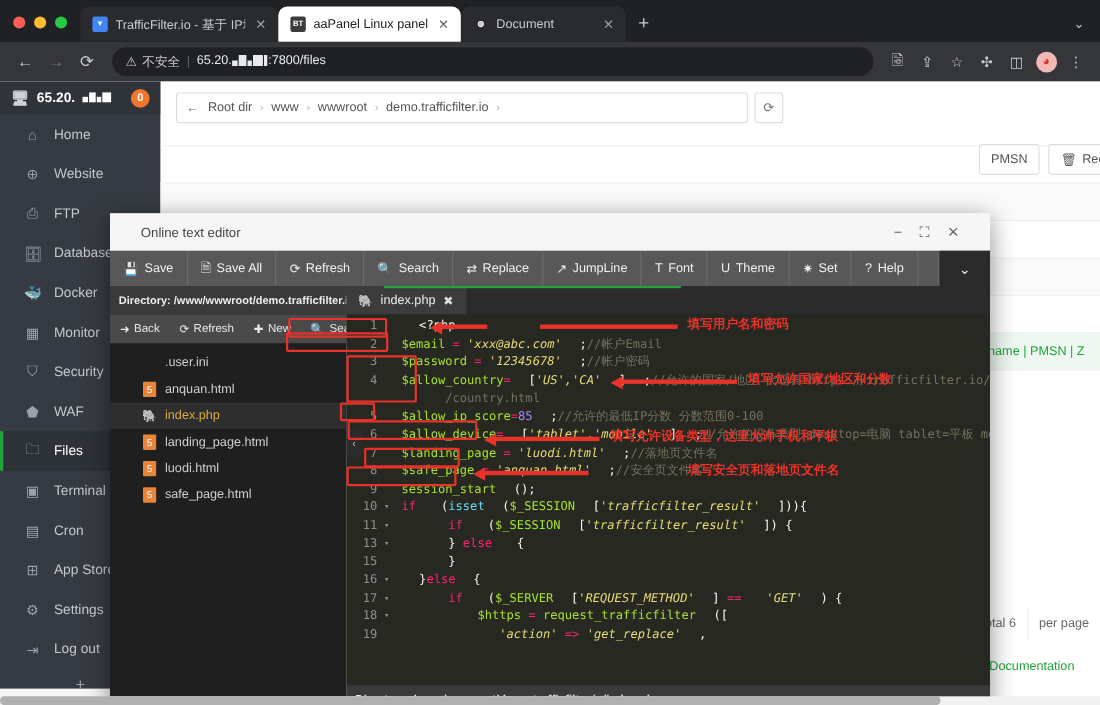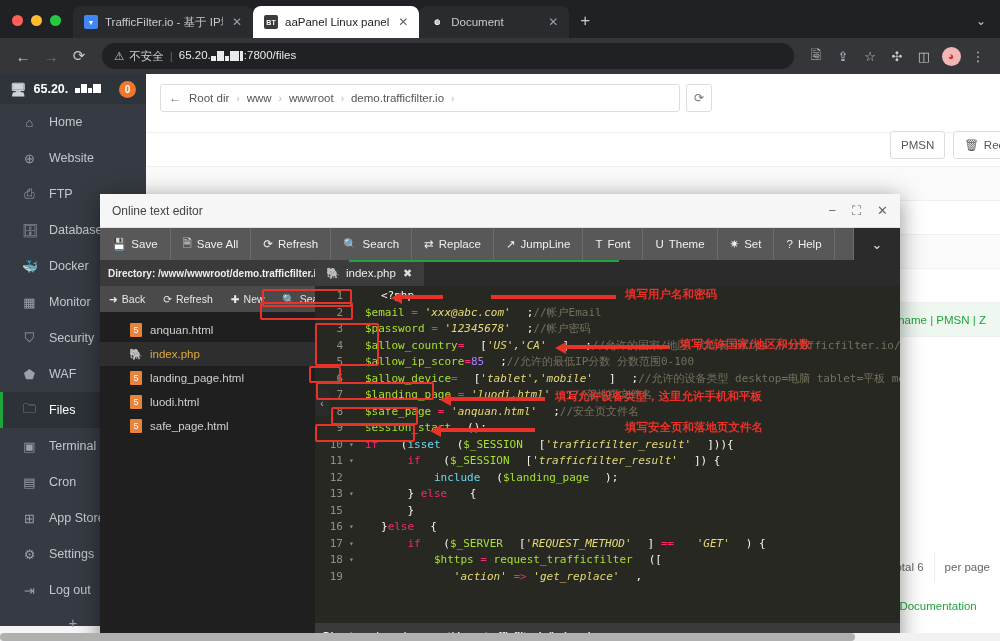--- a/index.html
+++ b/index.html
@@ -123,21 +123,21 @@
             display:flex; align-items:center; justify-content:center; gap:22px;
             font-size:11.5px; color:#888; }
   .footer a { color:#20a53a; text-decoration:none; }
 
   
   .editor {
     position:absolute; left:100px; top:120px; width:800px; height:455px;
     background:#ffffff; box-shadow:0 4px 22px rgba(0,0,0,.45);
   }
   .ed-title { height:34px; background:#f6f6f6; display:flex; align-items:center;
-              padding:0 12px; font-size:12px; color:#444;
+              padding:0 28px; font-size:12px; color:#444;
               border-bottom:1px solid #e4e4e4; }
   .ed-wins { margin-left:auto; display:flex; align-items:center; gap:16px;
              color:#666; font-size:13px; }
 
   .ed-tools { height:32px; background:#585858; display:flex; align-items:stretch;
               color:#f0f0f0; font-size:11.5px; }
   .ed-tool { display:flex; align-items:center; gap:5px; padding:0 12px;
              border-right:1px solid #6b6b6b; }
   .ed-tools .spacer { flex:1; border-right:1px solid #6b6b6b; }
   .ed-chev { width:46px; background:#2b2b2b; display:flex; align-items:center;
@@ -487,20 +487,24 @@
               <span>New</span>
             </div>
             <div class="ed-ltool">
               <span>🔍</span>
               <span>Search</span>
             </div>
           </div>
 
           <div class="ed-files">
             <div class="ed-file">
+              <span class="f-ico f-none"></span>
+              <span>.user.ini</span>
+            </div>
+            <div class="ed-file">
               <span class="f-ico f-html">5</span>
               <span>anquan.html</span>
             </div>
             <div class="ed-file sel">
               <span class="f-ico f-php">🐘</span>
               <span>index.php</span>
             </div>
             <div class="ed-file">
               <span class="f-ico f-html">5</span>
               <span>landing_page.html</span>
@@ -527,28 +531,28 @@
 
           <div class="topline"></div>
           <div class="ed-collapse">‹</div>
           <div class="v-scroll"></div>
 
           <div class="code" id="code-area">
               <div class="cl"><span class="gut">1</span><span class="fold"></span><span class="txt"><span class="k-w">&lt;?php</span></span></div>
               <div class="cl"><span class="gut">2</span><span class="fold"></span><span class="txt"><span class="k-green">$email</span><span class="k-pink"> = </span><span class="k-str">'xxx@abc.com'</span><span class="k-w">;</span><span class="k-com">//帐户Email</span></span></div>
               <div class="cl"><span class="gut">3</span><span class="fold"></span><span class="txt"><span class="k-green">$password</span><span class="k-pink"> = </span><span class="k-str">'12345678'</span><span class="k-w">;</span><span class="k-com">//帐户密码</span></span></div>
               <div class="cl"><span class="gut">4</span><span class="fold"></span><span class="txt"><span class="k-green">$allow_country</span><span class="k-pink">=</span><span class="k-w">[</span><span class="k-str">'US','CA'</span><span class="k-w">]</span><span class="k-w">;</span><span class="k-com">//允许的国家/地区 代码表:https://trafficfilter.io/zh</span></span></div>
+              <div class="cl"><span class="gut"></span><span class="fold"></span><span class="txt"><span class="k-com">      /country.html</span></span></div>
               <div class="cl"><span class="gut">5</span><span class="fold"></span><span class="txt"><span class="k-green">$allow_ip_score</span><span class="k-pink">=</span><span class="k-num">85</span><span class="k-w">;</span><span class="k-com">//允许的最低IP分数 分数范围0-100</span></span></div>
               <div class="cl"><span class="gut">6</span><span class="fold"></span><span class="txt"><span class="k-green">$allow_device</span><span class="k-pink">=</span><span class="k-w">[</span><span class="k-str">'tablet','mobile'</span><span class="k-w">]</span><span class="k-w">;</span><span class="k-com">//允许的设备类型 desktop=电脑 tablet=平板 mobile</span></span></div>
               <div class="cl"><span class="gut">7</span><span class="fold"></span><span class="txt"><span class="k-green">$landing_page</span><span class="k-pink"> = </span><span class="k-str">'luodi.html'</span><span class="k-w">;</span><span class="k-com">//落地页文件名</span></span></div>
               <div class="cl"><span class="gut">8</span><span class="fold"></span><span class="txt"><span class="k-green">$safe_page</span><span class="k-pink"> = </span><span class="k-str">'anquan.html'</span><span class="k-w">;</span><span class="k-com">//安全页文件名</span></span></div>
               <div class="cl"><span class="gut">9</span><span class="fold"></span><span class="txt"><span class="k-green">session_start</span><span class="k-w">();</span></span></div>
               <div class="cl"><span class="gut">10</span><span class="fold">▾</span><span class="txt"><span class="k-pink">if</span><span class="k-w"> (</span><span class="k-blue">isset</span><span class="k-w">(</span><span class="k-green">$_SESSION</span><span class="k-w">[</span><span class="k-str">'trafficfilter_result'</span><span class="k-w">])){</span></span></div>
               <div class="cl"><span class="gut">11</span><span class="fold">▾</span><span class="txt"><span class="k-w">    </span><span class="k-pink">if</span><span class="k-w"> (</span><span class="k-green">$_SESSION</span><span class="k-w">[</span><span class="k-str">'trafficfilter_result'</span><span class="k-w">]) {</span></span></div>
-              <div class="cl"><span class="gut">12</span><span class="fold"></span><span class="txt"><span class="k-w">        </span><span class="k-blue">include</span><span class="k-w">(</span><span class="k-green">$landing_page</span><span class="k-w">);</span></span></div>
               <div class="cl"><span class="gut">13</span><span class="fold">▾</span><span class="txt"><span class="k-w">    } </span><span class="k-pink">else</span><span class="k-w"> {</span></span></div>
               <div class="cl"><span class="gut">15</span><span class="fold"></span><span class="txt"><span class="k-w">    }</span></span></div>
               <div class="cl"><span class="gut">16</span><span class="fold">▾</span><span class="txt"><span class="k-w">}</span><span class="k-pink">else</span><span class="k-w">{</span></span></div>
               <div class="cl"><span class="gut">17</span><span class="fold">▾</span><span class="txt"><span class="k-w">    </span><span class="k-pink">if</span><span class="k-w"> (</span><span class="k-green">$_SERVER</span><span class="k-w">[</span><span class="k-str">'REQUEST_METHOD'</span><span class="k-w">] </span><span class="k-pink">==</span><span class="k-w"> </span><span class="k-str">'GET'</span><span class="k-w">) {</span></span></div>
               <div class="cl"><span class="gut">18</span><span class="fold">▾</span><span class="txt"><span class="k-w">        </span><span class="k-green">$https</span><span class="k-pink"> = </span><span class="k-green">request_trafficfilter</span><span class="k-w">([</span></span></div>
               <div class="cl"><span class="gut">19</span><span class="fold"></span><span class="txt"><span class="k-w">           </span><span class="k-str">'action'</span><span class="k-pink"> =&gt; </span><span class="k-str">'get_replace'</span><span class="k-w">,</span></span></div>
             </div>
 
           <div class="ed-status">Directory: /www/wwwroot/demo.trafficfilter.io/index.php</div>
         </div>

